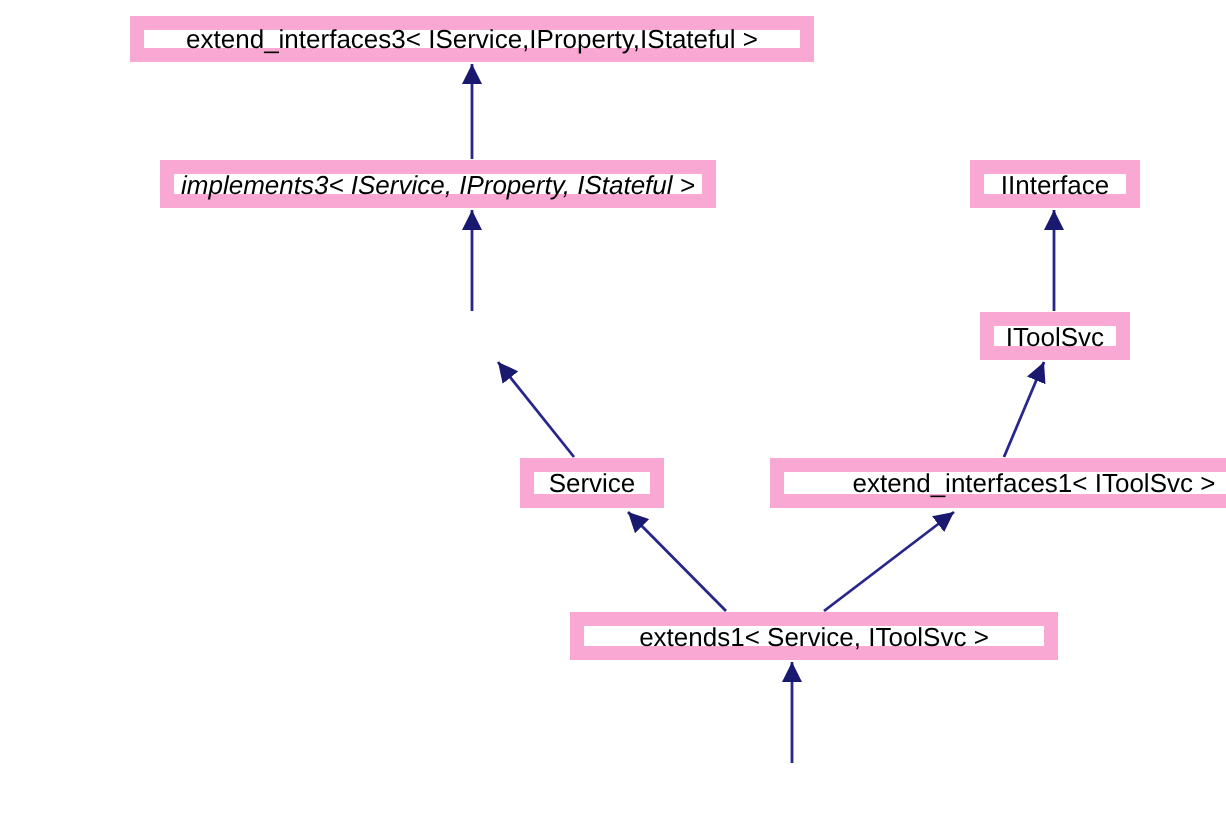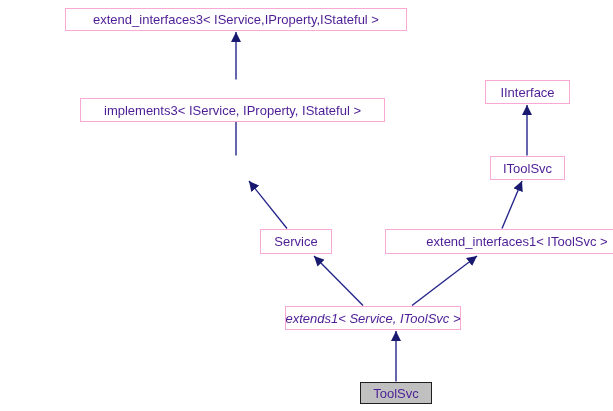--- a/index.html
+++ b/index.html
@@ -23,45 +23,45 @@
     height: 411px;
   }
   .edge-line {
     stroke: #26268c;
     stroke-width: 1.4;
     fill: none;
   }
   .node {
     position: absolute;
     box-sizing: border-box;
-    border: 1px solid #f9a8d4;
+    border: 7px solid #f9a8d4;
     background: #ffffff;
-    color: #4c1d95;
+    color: #000000;
     font-size: 13px;
     line-height: 1;
     display: flex;
     align-items: center;
     justify-content: center;
     white-space: nowrap;
     cursor: pointer;
   }
   .node.selected {
     background: #c0c0c0;
     border-color: #1f1f1f;
     cursor: default;
   }
   
   .n-ei3  { left: 65px;  top: 8px;   width: 342px; height: 23px; }
-  .n-imp3 { left: 80px;  top: 98px;  width: 305px; height: 24px; }
+  .n-imp3 { left: 80px;  top: 80px;  width: 278px; height: 24px; font-style: italic; }
   .n-iint { left: 485px; top: 80px;  width: 85px;  height: 24px; }
   .n-cm   { left: 5px;   top: 156px; width: 463px; height: 24px; }
   .n-its  { left: 490px; top: 156px; width: 75px;  height: 24px; }
   .n-svc  { left: 260px; top: 229px; width: 72px;  height: 25px; }
   .n-ei1  { left: 385px; top: 229px; width: 264px; height: 25px; }
-  .n-ext1 { left: 285px; top: 306px; width: 176px; height: 24px; font-style: italic; }
+  .n-ext1 { left: 285px; top: 306px; width: 244px; height: 24px; }
   .n-tsvc { left: 360px; top: 382px; width: 72px;  height: 22px; }
 </style>
 </head>
 <body>
 
 <div class="diagram-canvas">
 
   <svg class="edges-layer" viewBox="0 0 613 411" xmlns="http://www.w3.org/2000/svg">
     <defs>
       <marker id="ah" markerUnits="userSpaceOnUse" markerWidth="12" markerHeight="10" refX="10" refY="5" orient="auto">
@@ -78,15 +78,14 @@
     <line class="edge-line" x1="396" y1="381.5" x2="396" y2="331" marker-end="url(#ah)"></line>
   </svg>
 
   <div class="node n-ei3">extend_interfaces3&lt; IService,IProperty,IStateful &gt;</div>
   <div class="node n-imp3">implements3&lt; IService, IProperty, IStateful &gt;</div>
   <div class="node n-iint">IInterface</div>
   <div class="node n-its">IToolSvc</div>
   <div class="node n-svc">Service</div>
   <div class="node n-ei1">extend_interfaces1&lt; IToolSvc &gt;</div>
   <div class="node n-ext1">extends1&lt; Service, IToolSvc &gt;</div>
-  <div class="node n-tsvc selected">ToolSvc</div>
 
 </div>
 
 </body></html>

